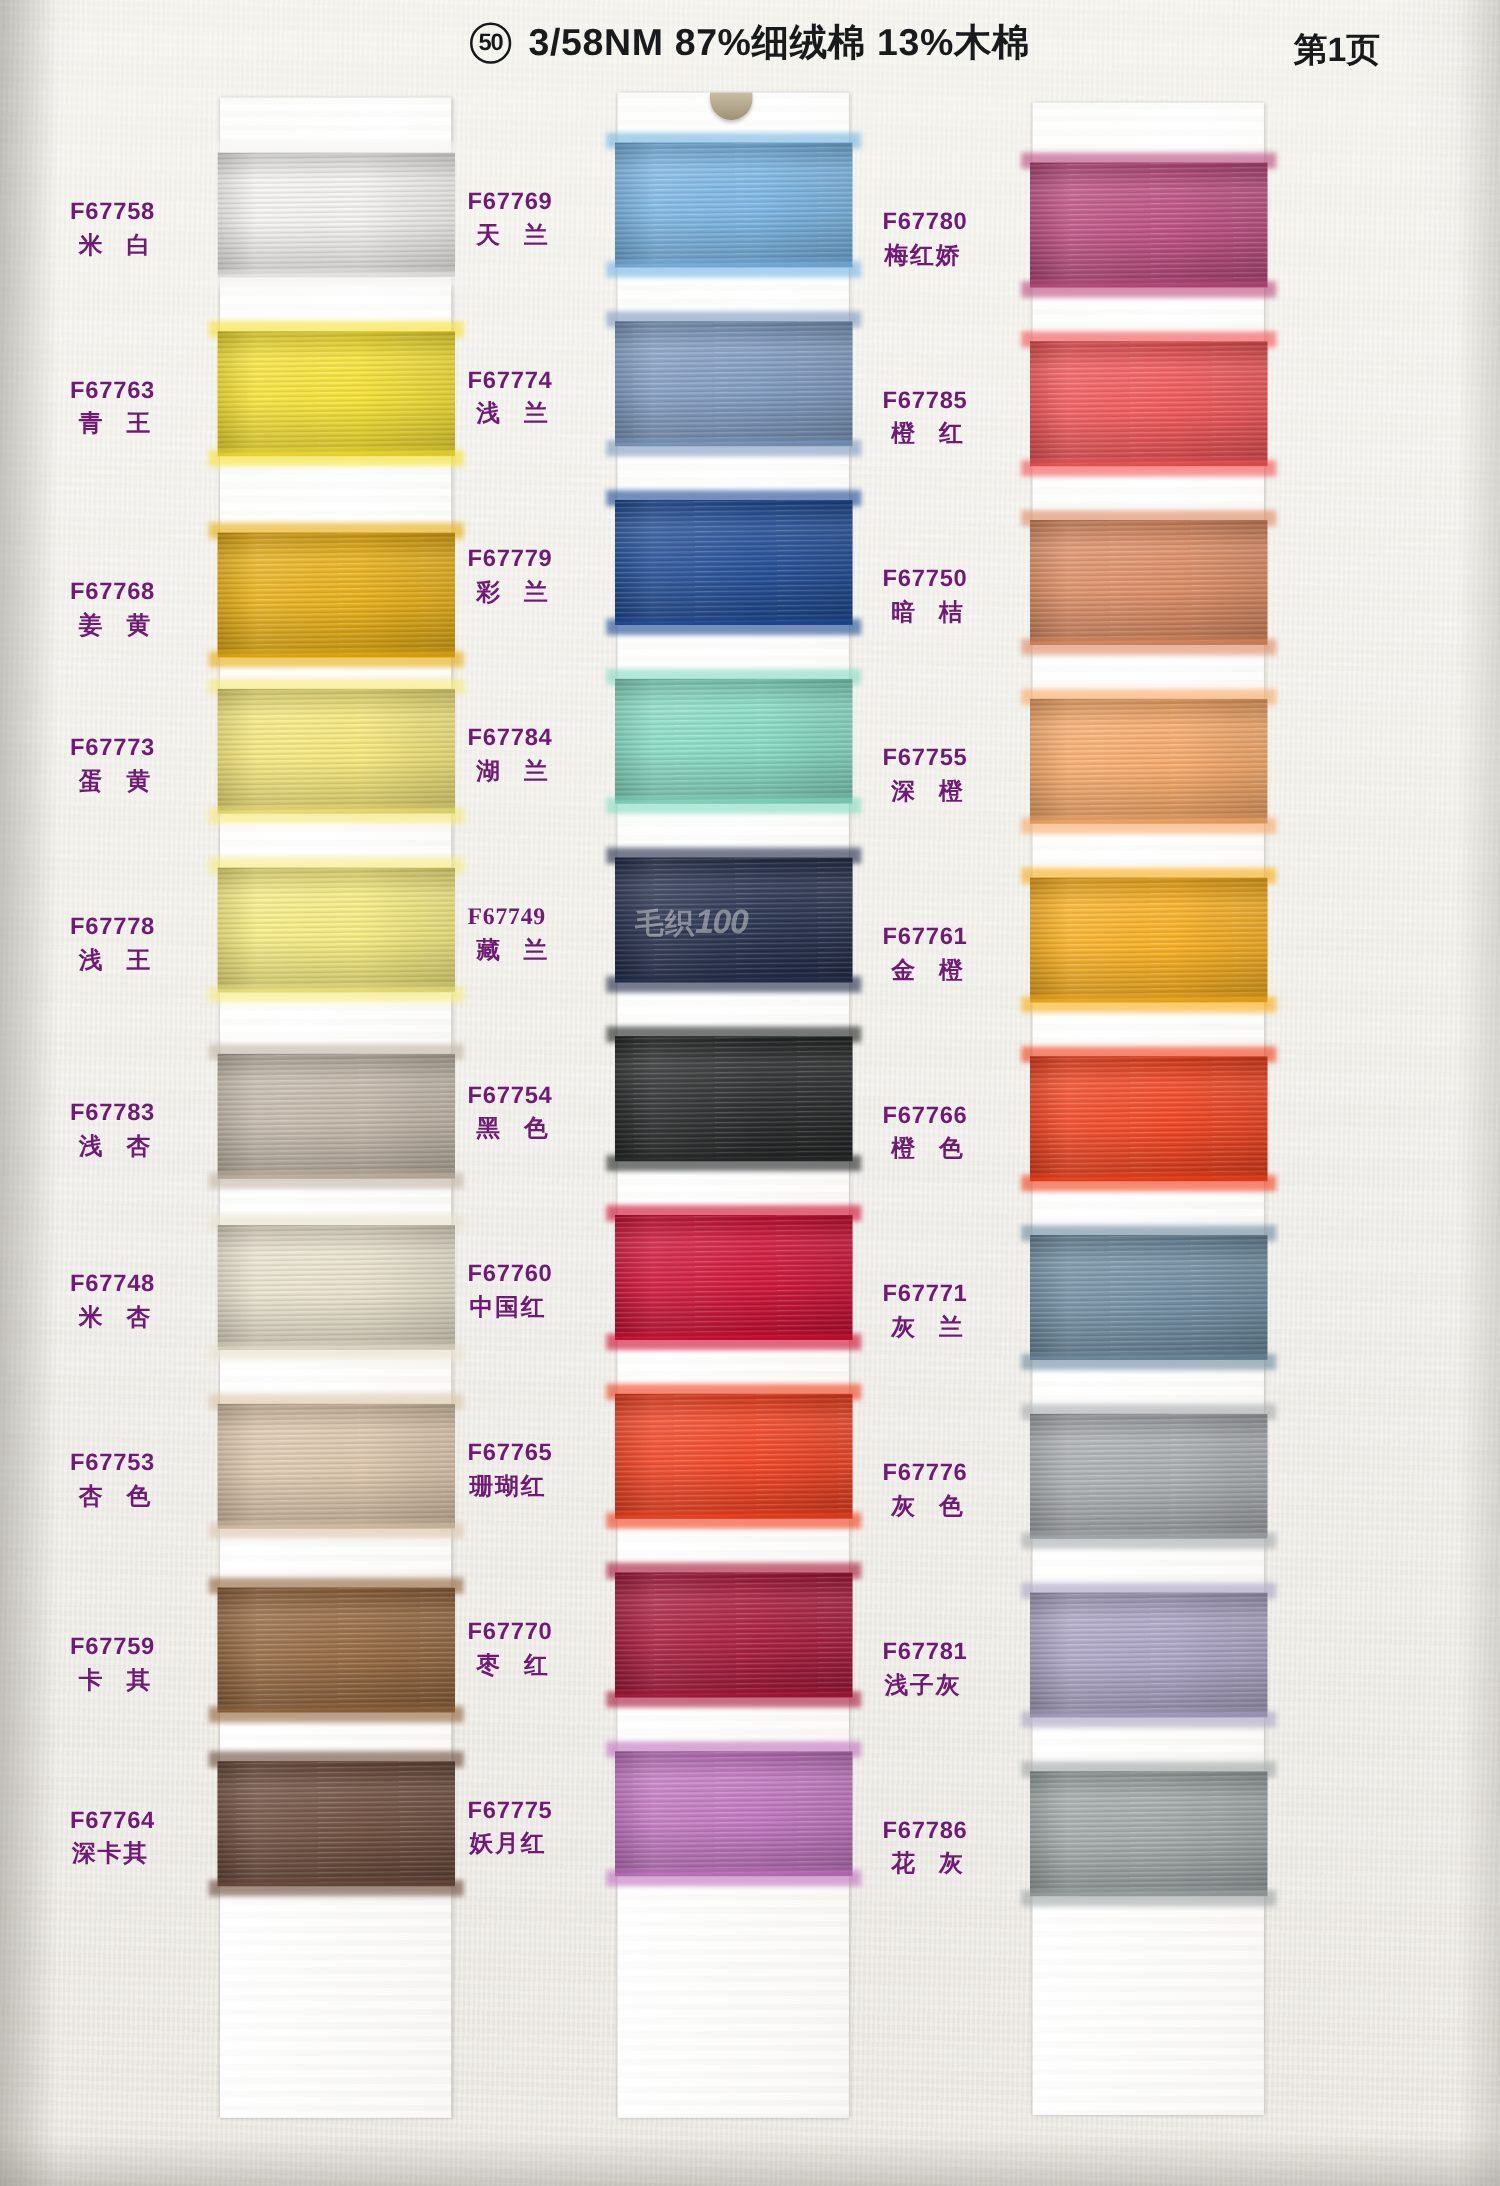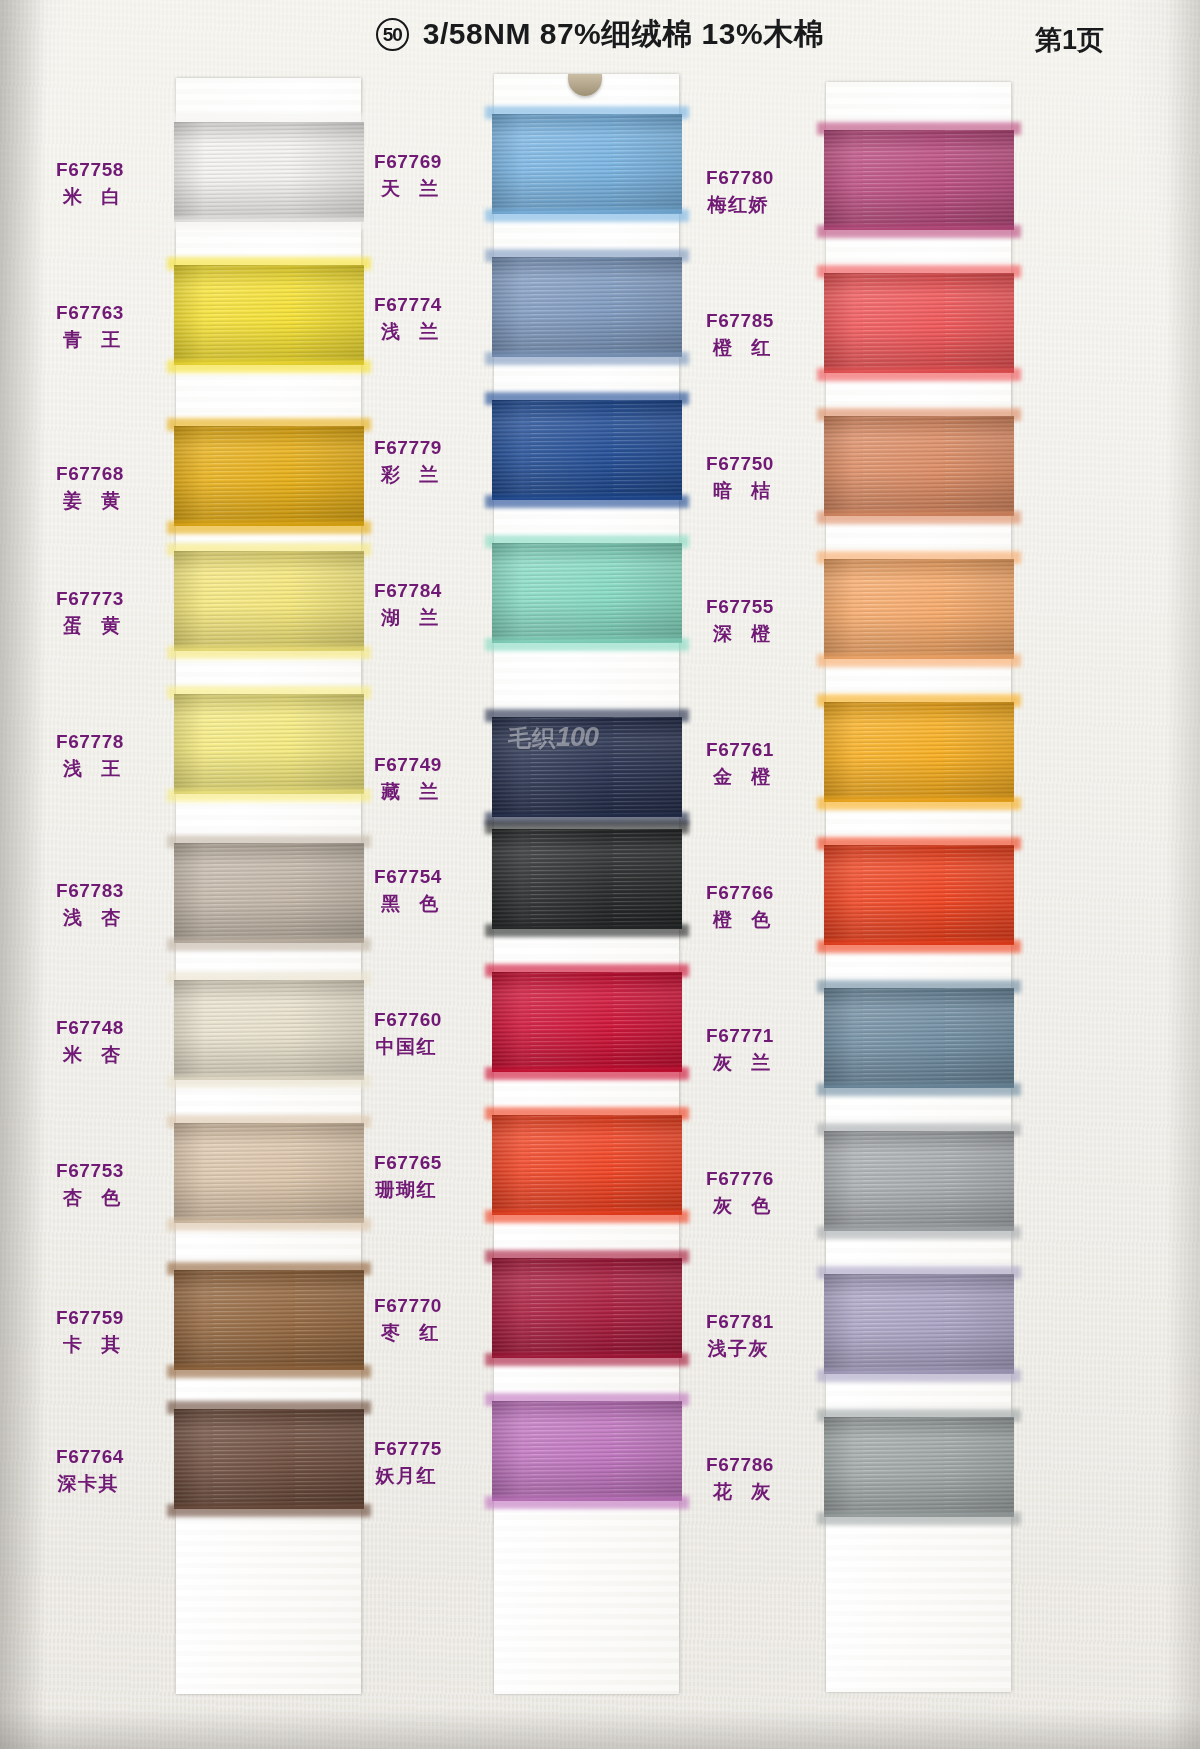--- a/index.html
+++ b/index.html
@@ -422,21 +422,21 @@
           <div class="label">
             <div class="code">F67784</div>
             <div class="cname">湖 兰</div>
           </div>
           <div class="yarn">
             <div class="fuzz-t" style="background: rgb(134, 220, 195);"></div>
             <div class="yarn-body" style="background: rgb(134, 220, 195);"></div>
             <div class="fuzz-b" style="background: rgb(134, 220, 195);"></div>
           </div>
         </div>
-        <div class="row" style="top: 643px;">
+        <div class="row" style="top: 612px; font-family: Liberation Serif, serif;">
           <div class="label">
             <div class="code">F67749</div>
             <div class="cname">藏 兰</div>
           </div>
           <div class="yarn">
             <div class="fuzz-t" style="background: rgb(36, 46, 76);"></div>
             <div class="yarn-body" style="background: rgb(36, 46, 76);"></div>
             <div class="fuzz-b" style="background: rgb(36, 46, 76);"></div>
           </div>
         </div>

